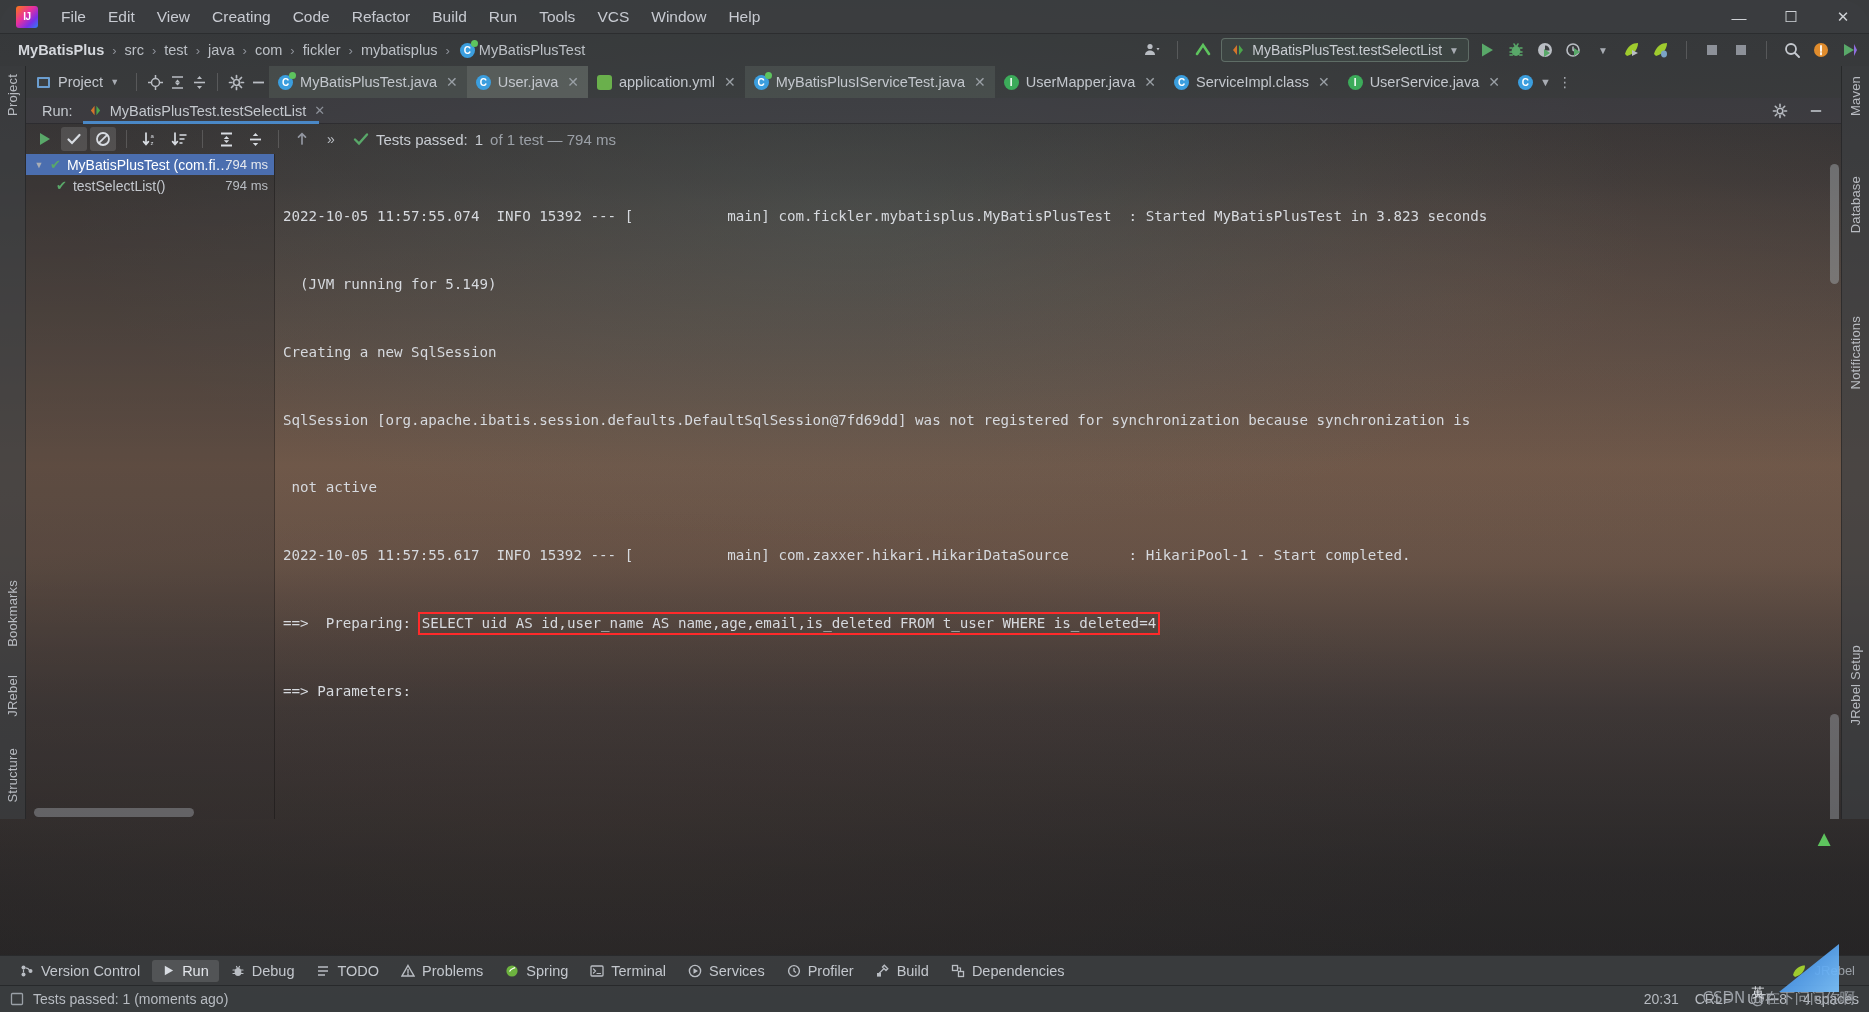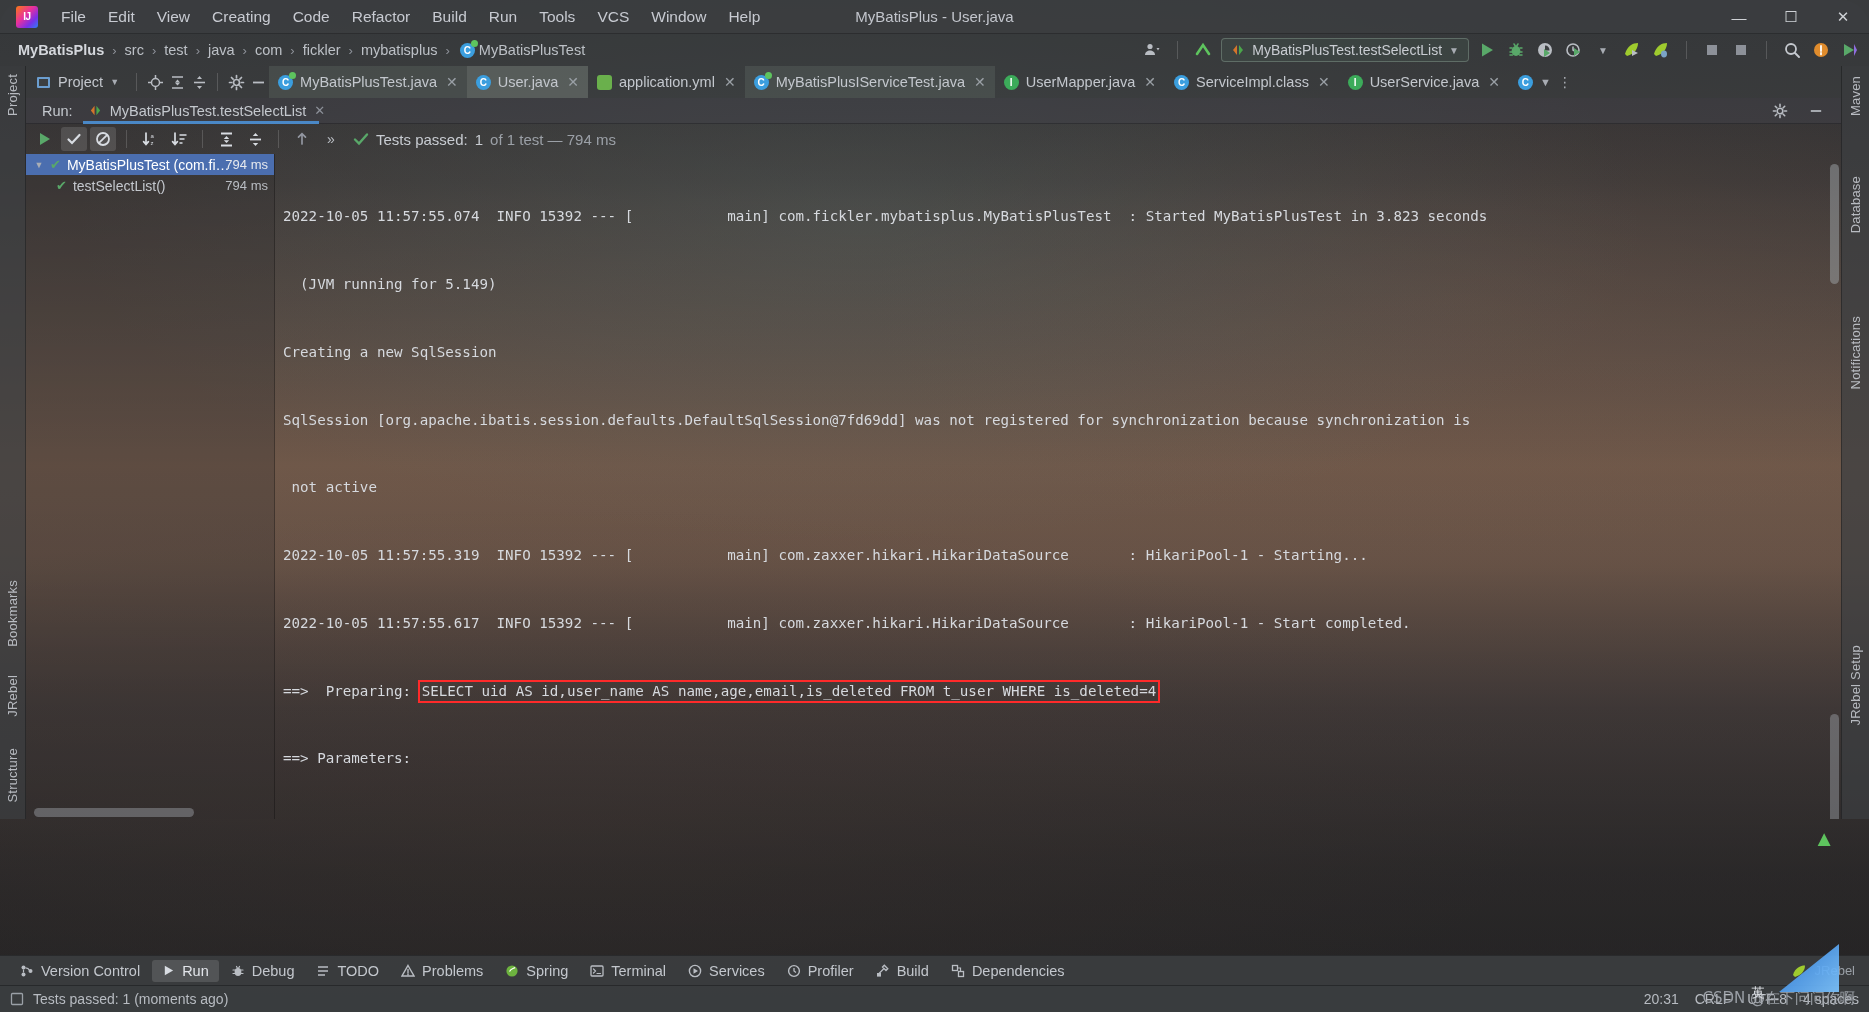--- a/index.html
+++ b/index.html
@@ -227,21 +227,20 @@
       <div class="menu-item"><span>Creating</span></div>
       <div class="menu-item"><span>Code</span></div>
       <div class="menu-item"><span>Refactor</span></div>
       <div class="menu-item"><span>Build</span></div>
       <div class="menu-item"><span>Run</span></div>
       <div class="menu-item"><span>Tools</span></div>
       <div class="menu-item"><span>VCS</span></div>
       <div class="menu-item"><span>Window</span></div>
       <div class="menu-item"><span>Help</span></div>
     </div>
-    <div class="win-title">MyBatisPlus - User.java</div>
     <div class="win-btns">
       <div class="win-btn">
             <span>—</span>
           </div>
       <div class="win-btn">
             <span>☐</span>
           </div>
       <div class="win-btn close">
             <span>✕</span>
           </div>
@@ -586,21 +585,20 @@
         </div>
         <div class="scrollbar-h"></div>
       </div>
 
       <div class="console">
         <div class="ln">2022-10-05 11:57:55.074  INFO 15392 --- [           main] com.fickler.mybatisplus.MyBatisPlusTest  : Started MyBatisPlusTest in 3.823 seconds</div>
         <div class="ln">  (JVM running for 5.149)</div>
         <div class="ln">Creating a new SqlSession</div>
         <div class="ln">SqlSession [org.apache.ibatis.session.defaults.DefaultSqlSession@7fd69dd] was not registered for synchronization because synchronization is</div>
         <div class="ln"> not active</div>
-        <div class="ln">2022-10-05 11:57:55.319  INFO 15392 --- [           main] com.zaxxer.hikari.HikariDataSource       : HikariPool-1 - Starting...</div>
         <div class="ln">2022-10-05 11:57:55.617  INFO 15392 --- [           main] com.zaxxer.hikari.HikariDataSource       : HikariPool-1 - Start completed.</div>
         <div class="ln"><span>==&gt;  Preparing: </span><span class="sqlbox">SELECT uid AS id,user_name AS name,age,email,is_deleted FROM t_user WHERE is_deleted=4</span></div>
         <div class="ln">==&gt; Parameters: </div>
         
         
         
         
         
         
         

